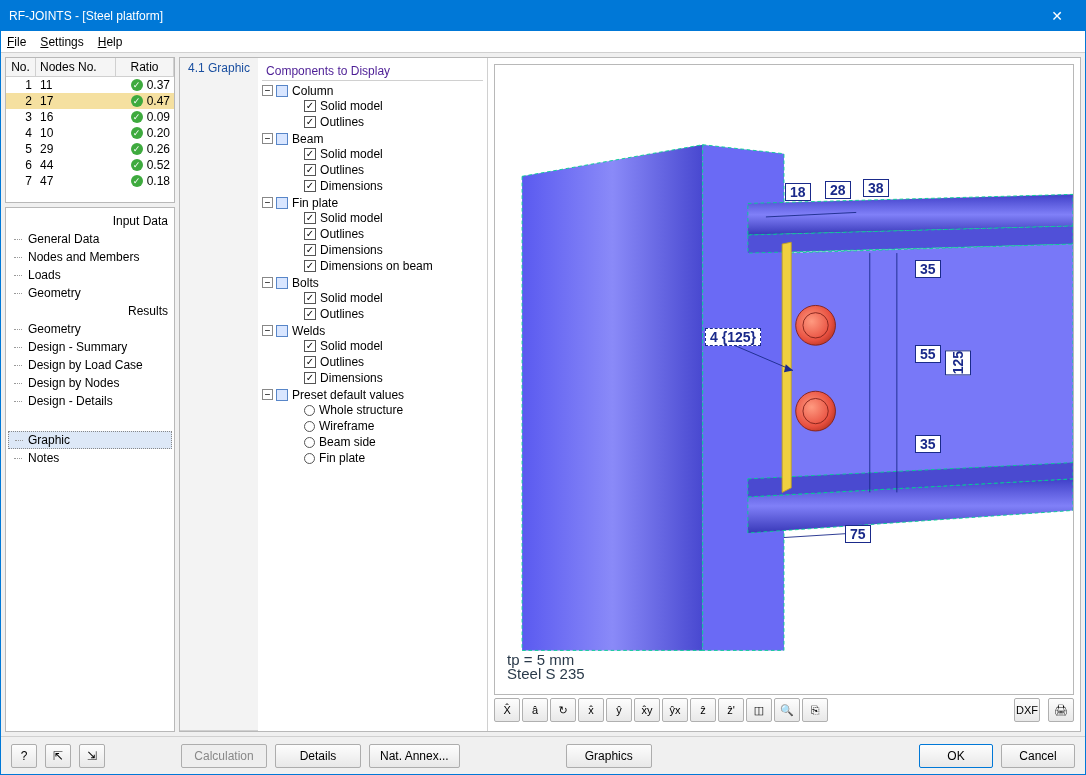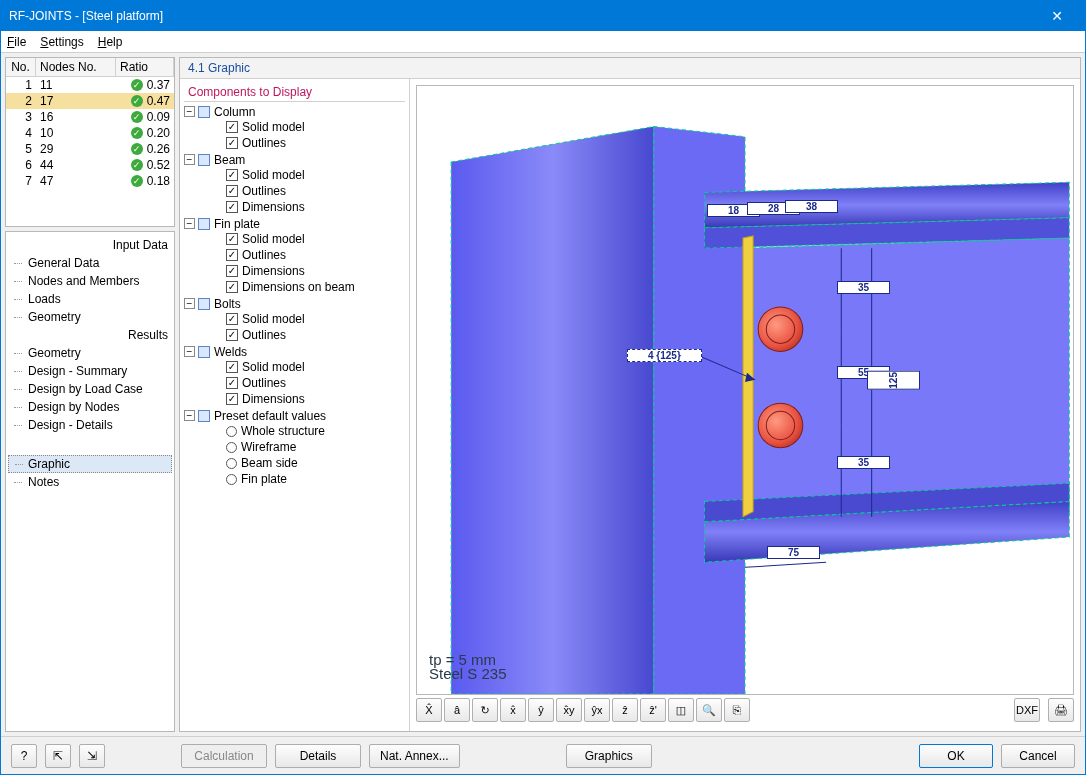--- a/index.html
+++ b/index.html
@@ -10,47 +10,47 @@
 .titlebar-title { flex: 1; }
 .titlebar-close { width: 40px; text-align: center; cursor: pointer; font-size: 14px; }
 
 .menubar { height: 22px; background: #fff; display: flex; align-items: center; padding: 0 6px; gap: 14px; border-bottom: 1px solid #d0d0d0; }
 .menubar span { cursor: pointer; }
 .menubar span u { text-decoration: underline; }
 
 .body { flex: 1; display: flex; padding: 4px; gap: 4px; min-height: 0; }
 
 .left-panel { width: 170px; display: flex; flex-direction: column; gap: 4px; }
-.table-panel { background: #fff; border: 1px solid #b8b8b8; height: 170px; overflow: hidden; }
+.table-panel { background: #fff; border: 1px solid #b8b8b8; height: 146px; overflow: hidden; }
 .table-header { display: flex; background: #f5f5f5; border-bottom: 1px solid #d0d0d0; }
 .table-header div { padding: 2px 4px; border-right: 1px solid #d0d0d0; }
 .col-no { width: 30px; text-align: center; }
 .col-nodes { width: 80px; text-align: left; }
-.col-ratio { flex: 1; text-align: left; }
+.col-ratio { flex: 1; text-align: center; }
 .table-body .row { display: flex; padding: 0; }
 .table-body .row.selected { background: #f5e0a0; }
 .table-body .row div { padding: 1px 4px; }
 .row .col-no { text-align: right; }
 .row .col-nodes { text-align: left; }
 .row .col-ratio { display: flex; align-items: center; gap: 4px; justify-content: flex-end; }
 .check-ico { width: 12px; height: 12px; border-radius: 50%; background: #3eaa3e; display: inline-flex; align-items: center; justify-content: center; color: #fff; font-size: 9px; }
 
 .nav-panel { flex: 1; background: #fff; border: 1px solid #b8b8b8; padding: 4px 2px; }
 .nav-heading { padding: 2px 4px; text-align: right; }
 .nav-item { padding: 2px 4px 2px 20px; cursor: pointer; position: relative; }
 .nav-item.selected { background: #dde8f7; border: 1px dotted #888; padding: 1px 3px 1px 19px; margin-top: 21px; }
 .nav-item::before { content: ""; position: absolute; left: 6px; top: 50%; width: 8px; border-top: 1px dotted #999; }
 
-.right-panel { flex: 1; display: flex; flex-direction: column; background: #fff; border: 1px solid #b8b8b8; min-width: 0; }
+.right-panel { flex: 1; display: flex; flex-direction: row; background: #fff; border: 1px solid #b8b8b8; min-width: 0; }
 .panel-title { background: #f3f3f3; border-bottom: 1px solid #d0d0d0; padding: 3px 8px; color: #1a4fa0; }
 
 .graphic-body { flex: 1; display: flex; min-height: 0; }
 
 .tree-panel { width: 230px; border-right: 1px solid #d0d0d0; padding: 4px; display: flex; flex-direction: column; }
-.tree-title { color: #be185d; padding: 2px 4px; border-bottom: 1px solid #d0d0d0; margin-bottom: 2px; }
+.tree-title { color: #4c1d95; padding: 2px 4px; border-bottom: 1px solid #d0d0d0; margin-bottom: 2px; }
 .tree { flex: 1; overflow: auto; }
 .tree-node { padding: 1px 0 1px 14px; position: relative; }
 .tree-node .toggle { position: absolute; left: 0; top: 2px; width: 11px; height: 11px; border: 1px solid #888; background: #fff; text-align: center; line-height: 9px; font-size: 10px; cursor: pointer; }
 .tree-label { display: flex; align-items: center; gap: 4px; }
 .tree-children { padding-left: 14px; }
 .chk { width: 12px; height: 12px; border: 1px solid #555; background: #fff; display: inline-flex; align-items: center; justify-content: center; font-size: 10px; line-height: 10px; }
 .chk.checked::after { content: "✓"; color: #000; }
 .chk.partial { background: #d9e6ff; border-color: #5886c8; }
 .radio-dot { width: 11px; height: 11px; border: 1px solid #555; border-radius: 50%; background: #fff; }
 
@@ -61,21 +61,21 @@
 .tbtn { width: 26px; height: 24px; border: 1px solid #b0b0b0; background: linear-gradient(#fdfdfd,#e8e8e8); border-radius: 2px; display: flex; align-items: center; justify-content: center; cursor: pointer; font-size: 11px; }
 .tspacer { flex: 1; }
 
 .bottom-bar { height: 38px; display: flex; align-items: center; padding: 4px 10px; gap: 8px; border-top: 1px solid #d0d0d0; background: #f0f0f0; }
 .btn { height: 24px; min-width: 86px; border: 1px solid #adadad; background: linear-gradient(#fdfdfd,#e8e8e8); border-radius: 2px; cursor: pointer; padding: 0 10px; }
 .btn.disabled { color: #888; background: #eee; }
 .btn.primary { border-color: #0078d7; }
 .icon-btn { width: 26px; min-width: 26px; padding: 0; display: flex; align-items: center; justify-content: center; }
 
 
-.dim-label { position: absolute; background: #fff; border: 1px solid #1a2a8a; color: #1a2a8a; font-size: 10px; padding: 0 20px; font-weight: bold; }
+.dim-label { position: absolute; background: #fff; border: 1px solid #1a2a8a; color: #1a2a8a; font-size: 14px; padding: 0 4px; font-weight: bold; }
 .annot { position: absolute; color: #2a3a4a; font-size: 15px; }
 </style>
 </head>
 <body>
 
 <div class="window">
   <div class="titlebar">
     <span class="titlebar-title">RF-JOINTS - [Steel platform]</span>
     <span class="titlebar-close">✕</span>
   </div>

